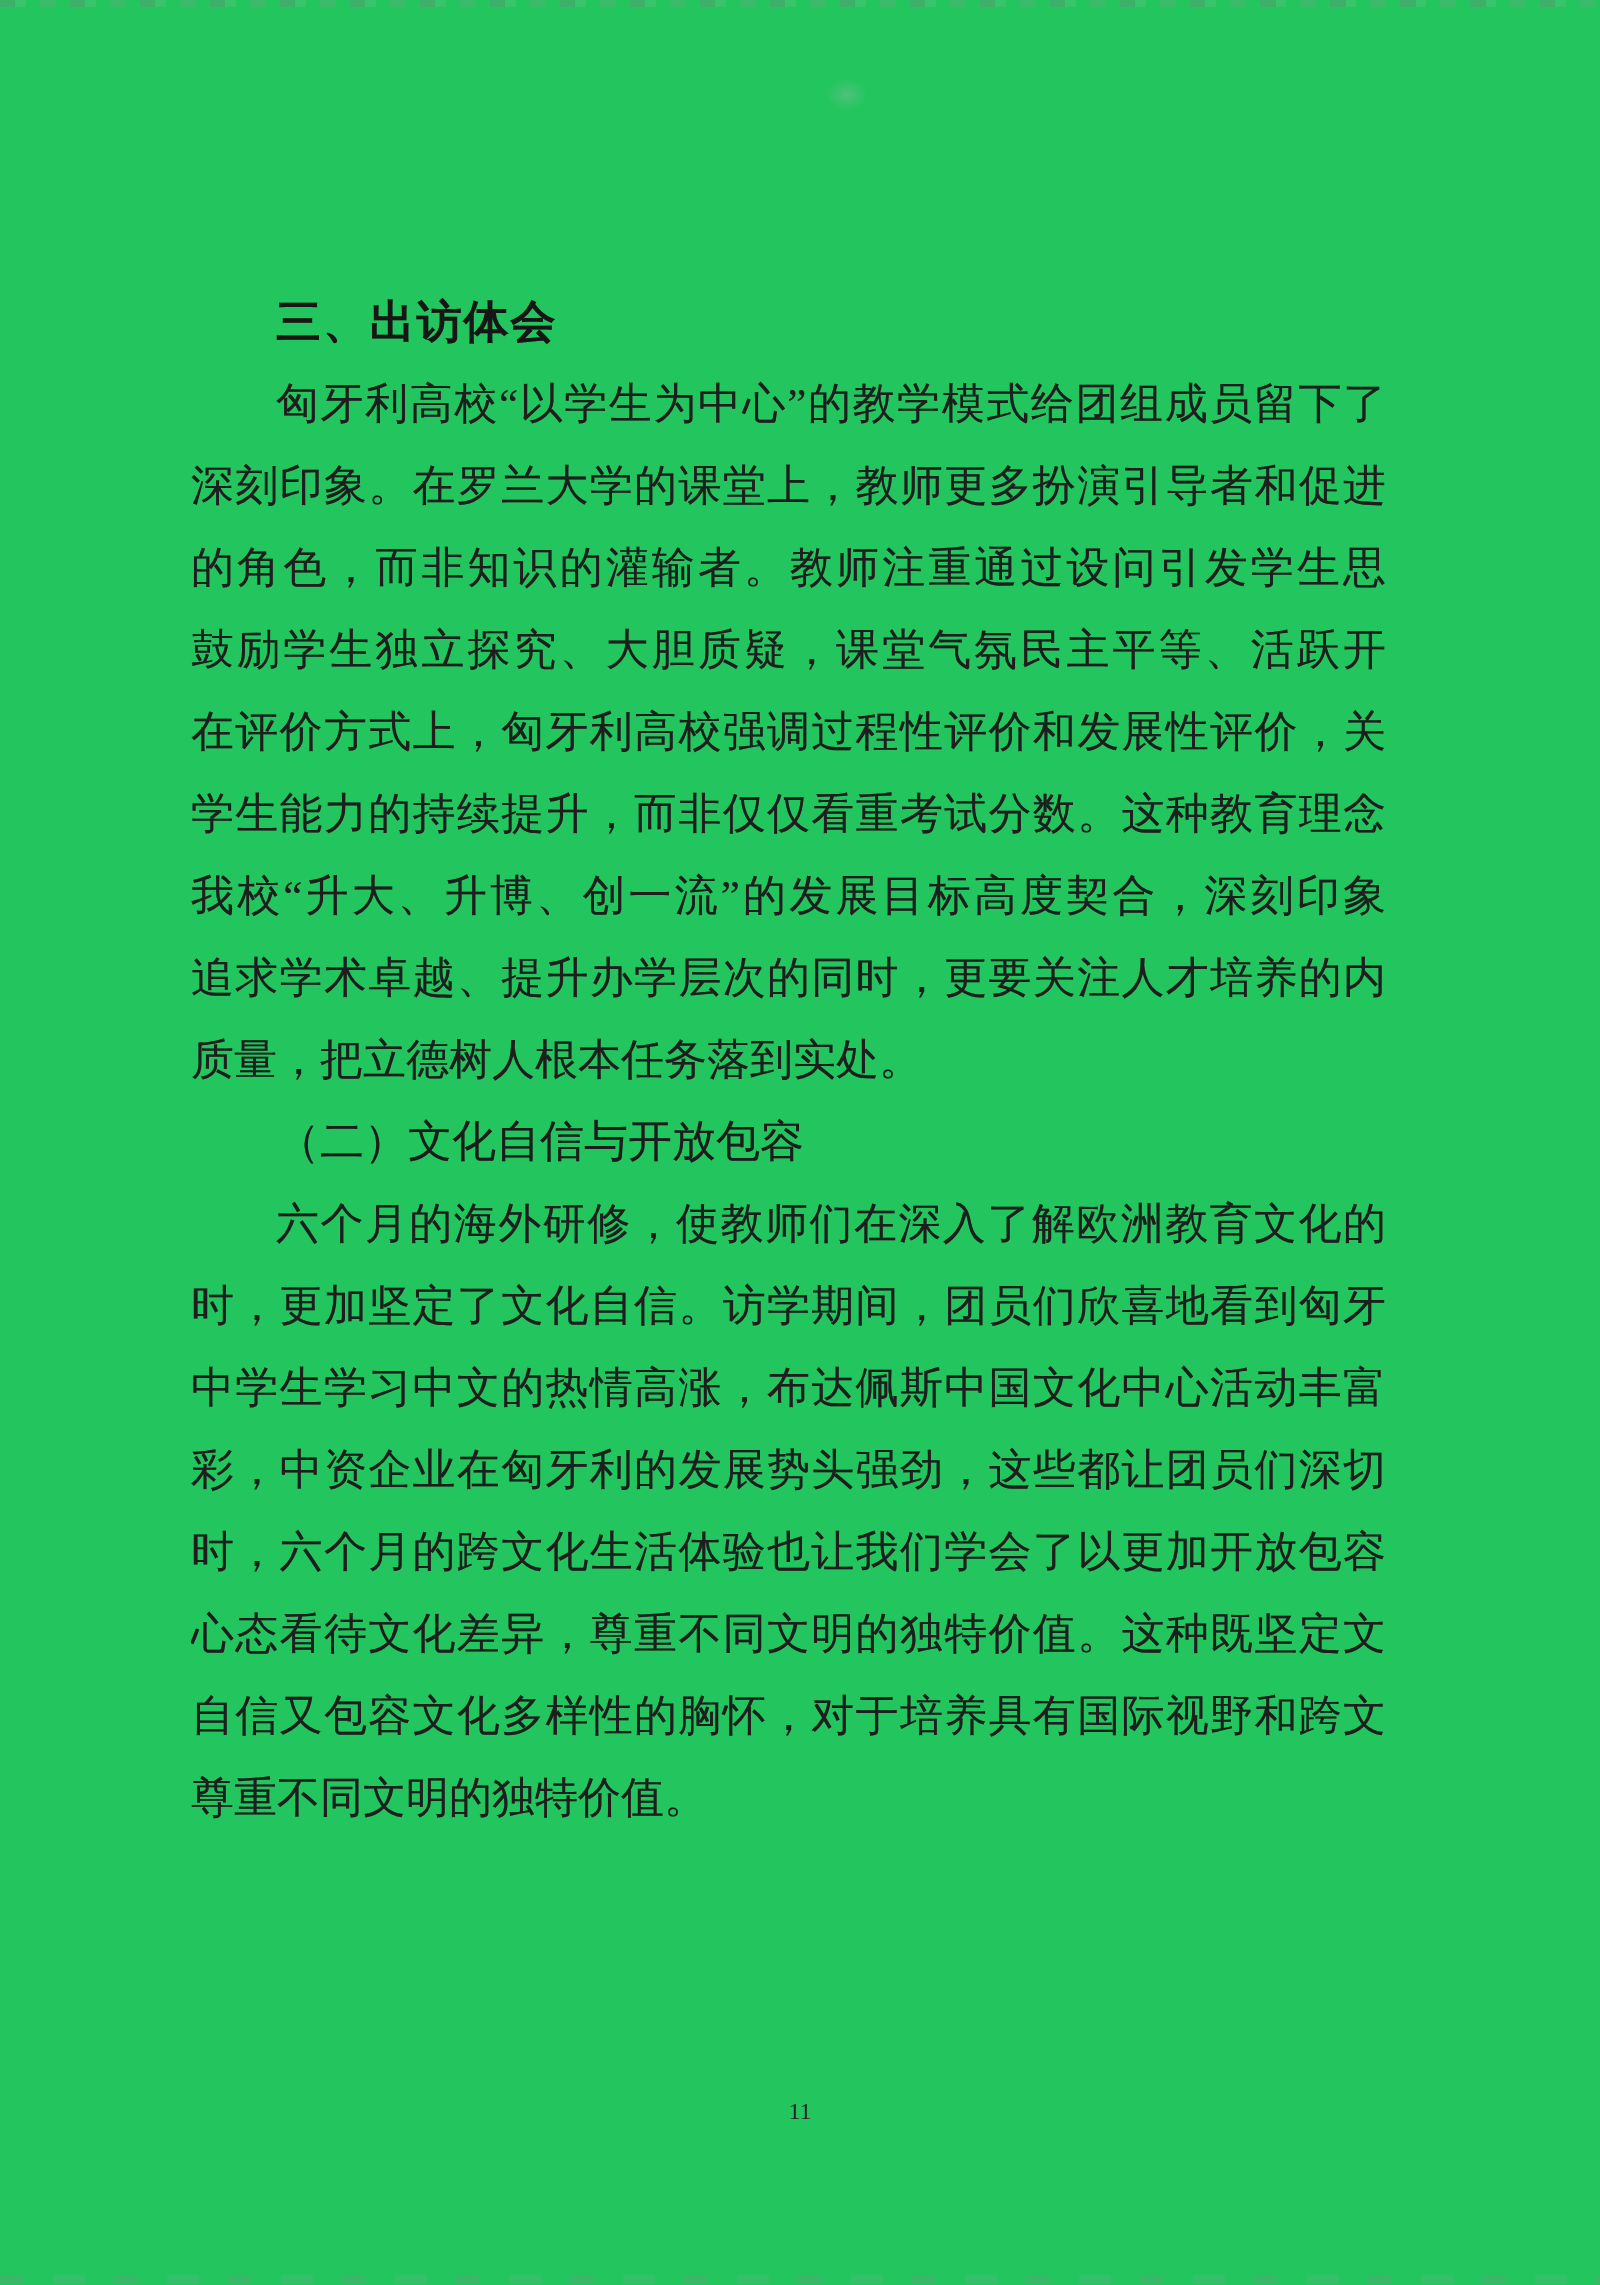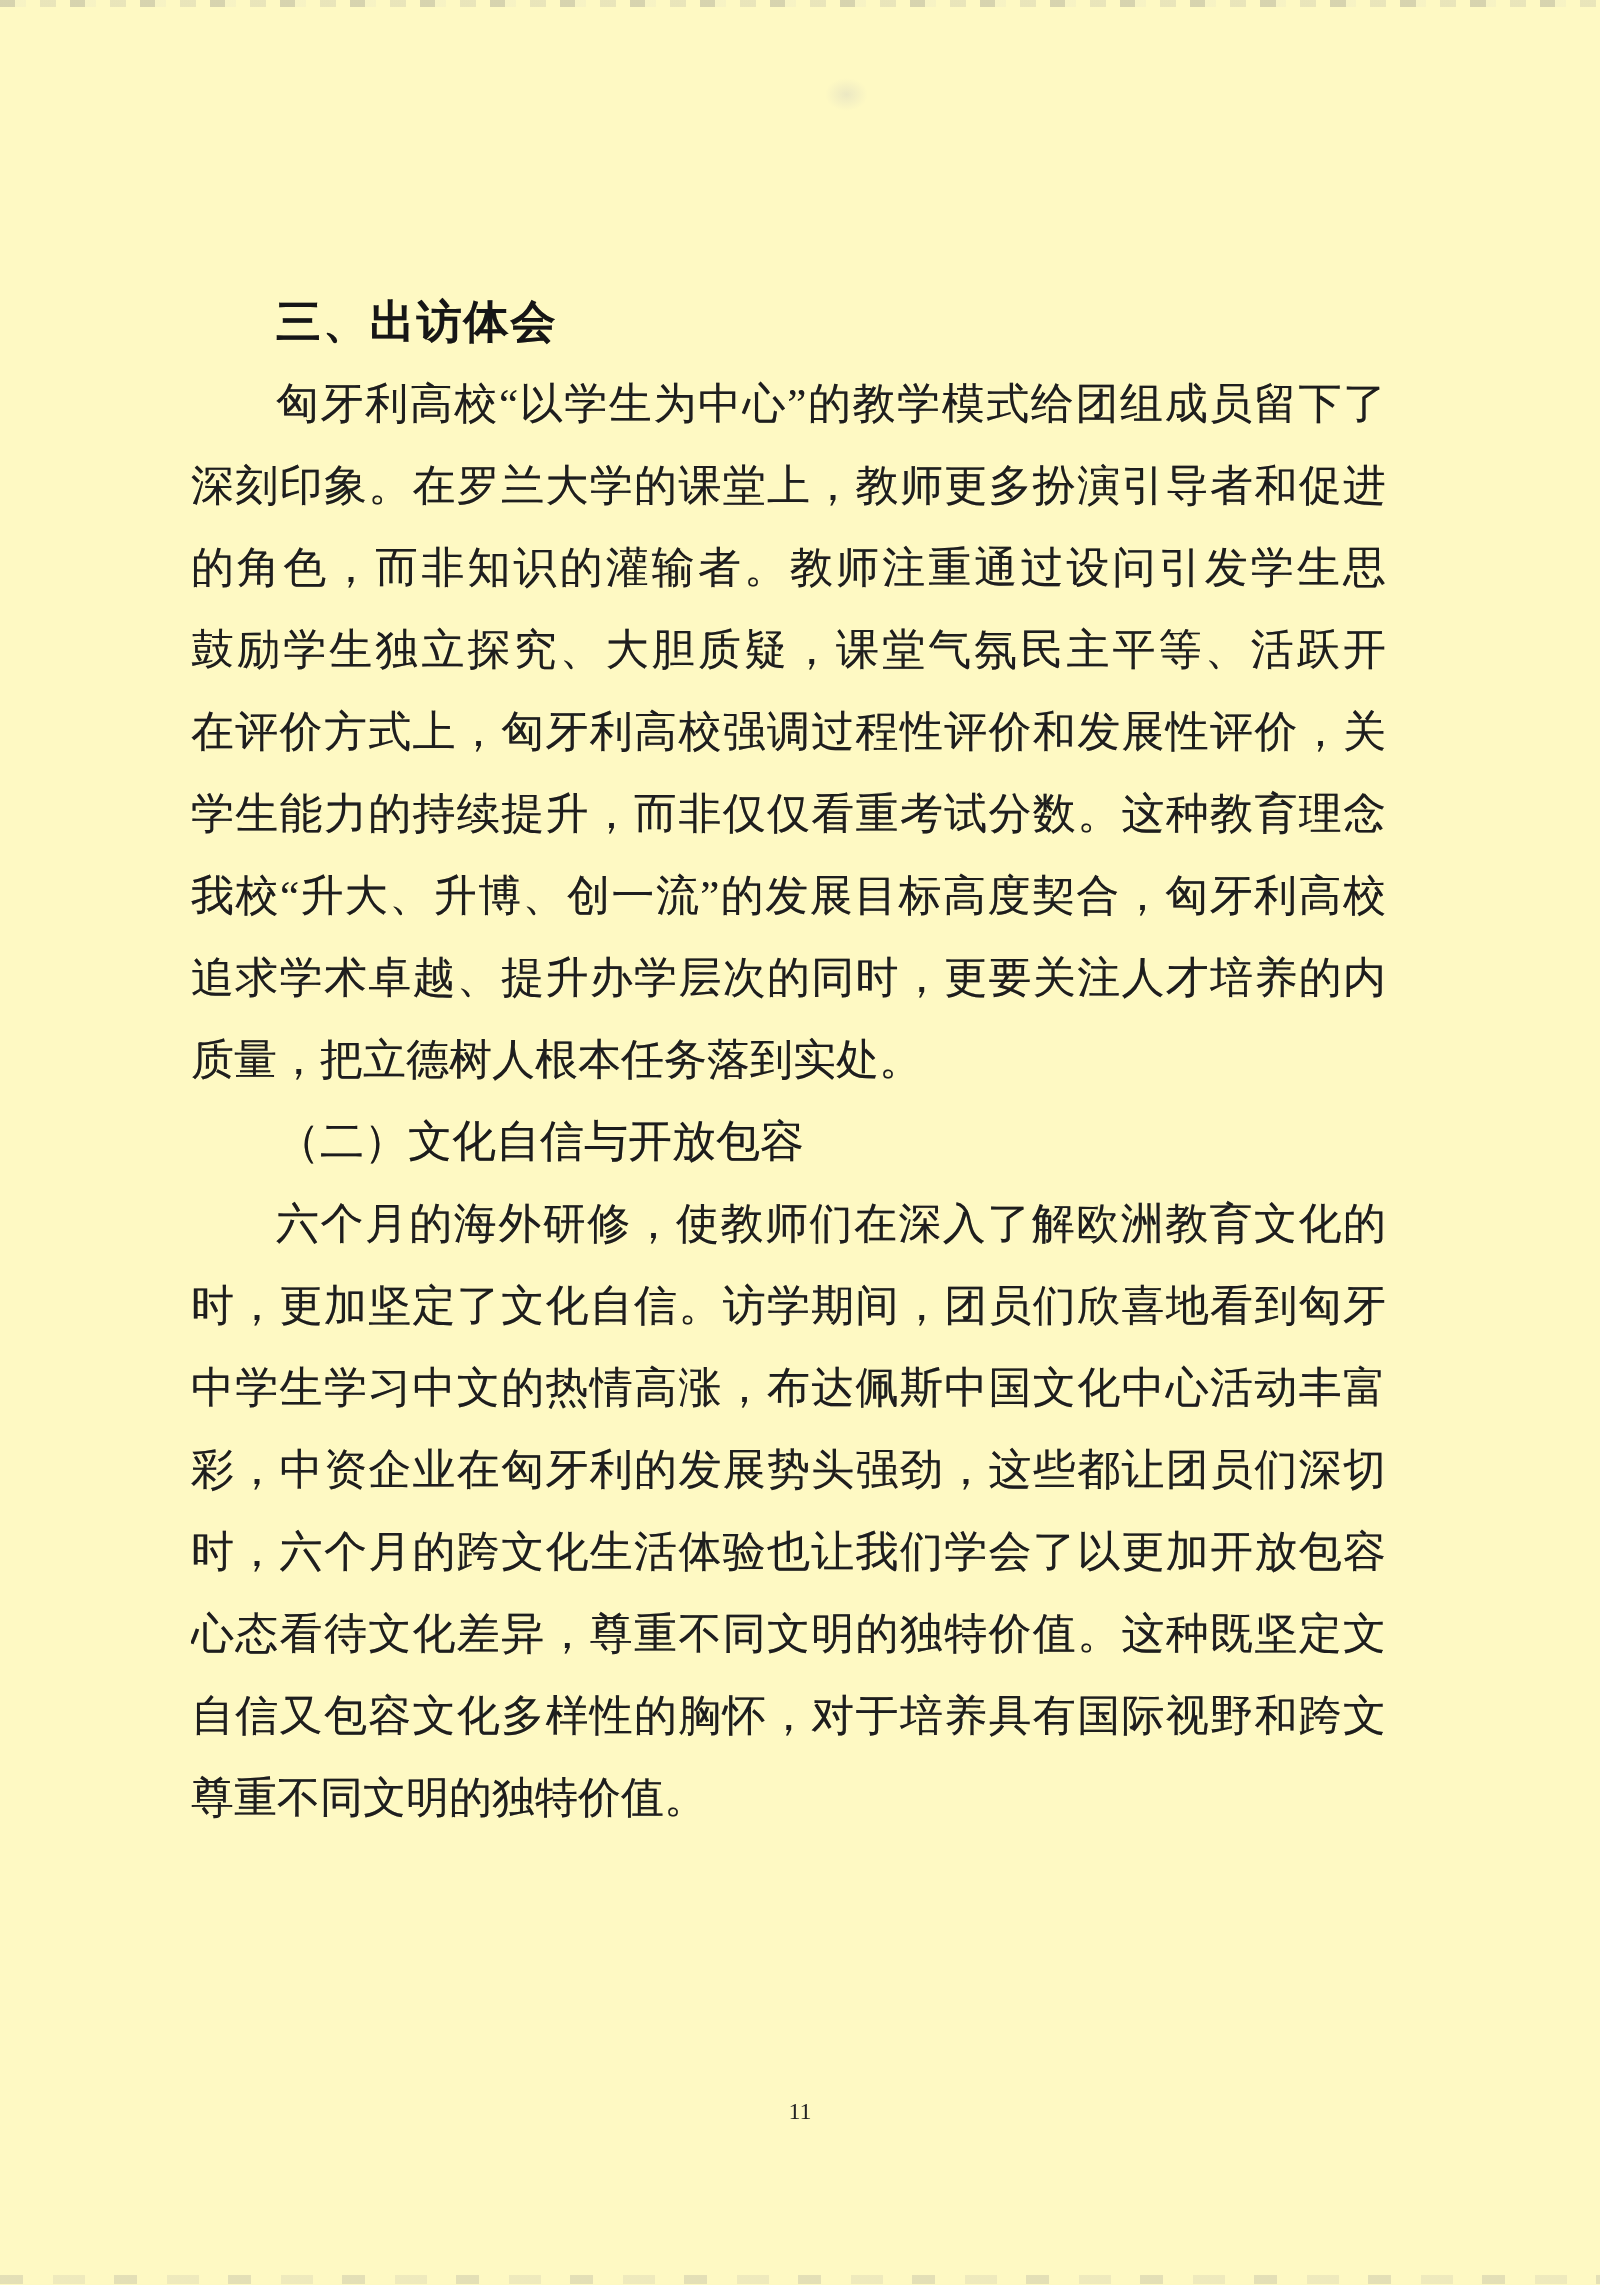--- a/index.html
+++ b/index.html
@@ -4,21 +4,21 @@
 <style>
   html, body {
     margin: 0;
     padding: 0;
     background: #ffffff;
   }
   .page {
     position: relative;
     width: 1600px;
     height: 2285px;
-    background: #fef9c3;
+    background: #22c55e;
     color: #1e1e1e;
     font-family: "Liberation Serif", serif;
     overflow: hidden;
   }
   
   .scan-strip-top {
     position: absolute;
     top: 0; left: 0; right: 0;
     height: 6.8px;
     background: repeating-linear-gradient(90deg,
@@ -107,21 +107,21 @@
     <div class="doc-heading">三、出访体会</div>
 
 
     <div class="para">
         <div class="line first">匈牙利高校“以学生为中心”的教学模式给团组成员留下了</div>
         <div class="line">深刻印象。在罗兰大学的课堂上，教师更多扮演引导者和促进者</div>
         <div class="line">的角色，而非知识的灌输者。教师注重通过设问引发学生思考，</div>
         <div class="line">鼓励学生独立探究、大胆质疑，课堂气氛民主平等、活跃开放。</div>
         <div class="line">在评价方式上，匈牙利高校强调过程性评价和发展性评价，关注</div>
         <div class="line">学生能力的持续提升，而非仅仅看重考试分数。这种教育理念与</div>
-        <div class="line">我校“升大、升博、创一流”的发展目标高度契合，匈牙利高校</div>
+        <div class="line">我校“升大、升博、创一流”的发展目标高度契合，深刻印象</div>
         <div class="line">追求学术卓越、提升办学层次的同时，更要关注人才培养的内涵</div>
         <div class="line last">质量，把立德树人根本任务落到实处。</div>
       </div>
 
     <div class="doc-subheading">（二）文化自信与开放包容</div>
 
     <div class="para">
         <div class="line first">六个月的海外研修，使教师们在深入了解欧洲教育文化的同</div>
         <div class="line">时，更加坚定了文化自信。访学期间，团员们欣喜地看到匈牙利</div>
         <div class="line">中学生学习中文的热情高涨，布达佩斯中国文化中心活动丰富多</div>

